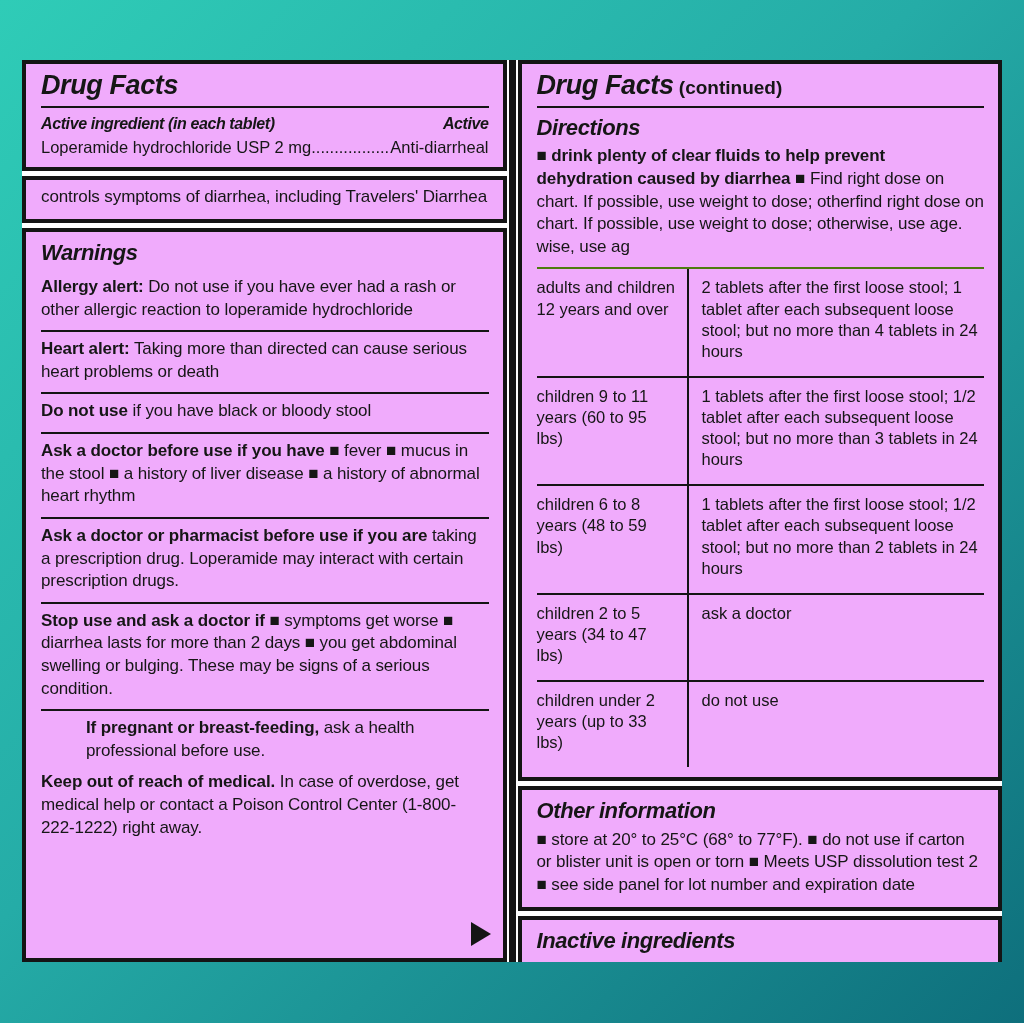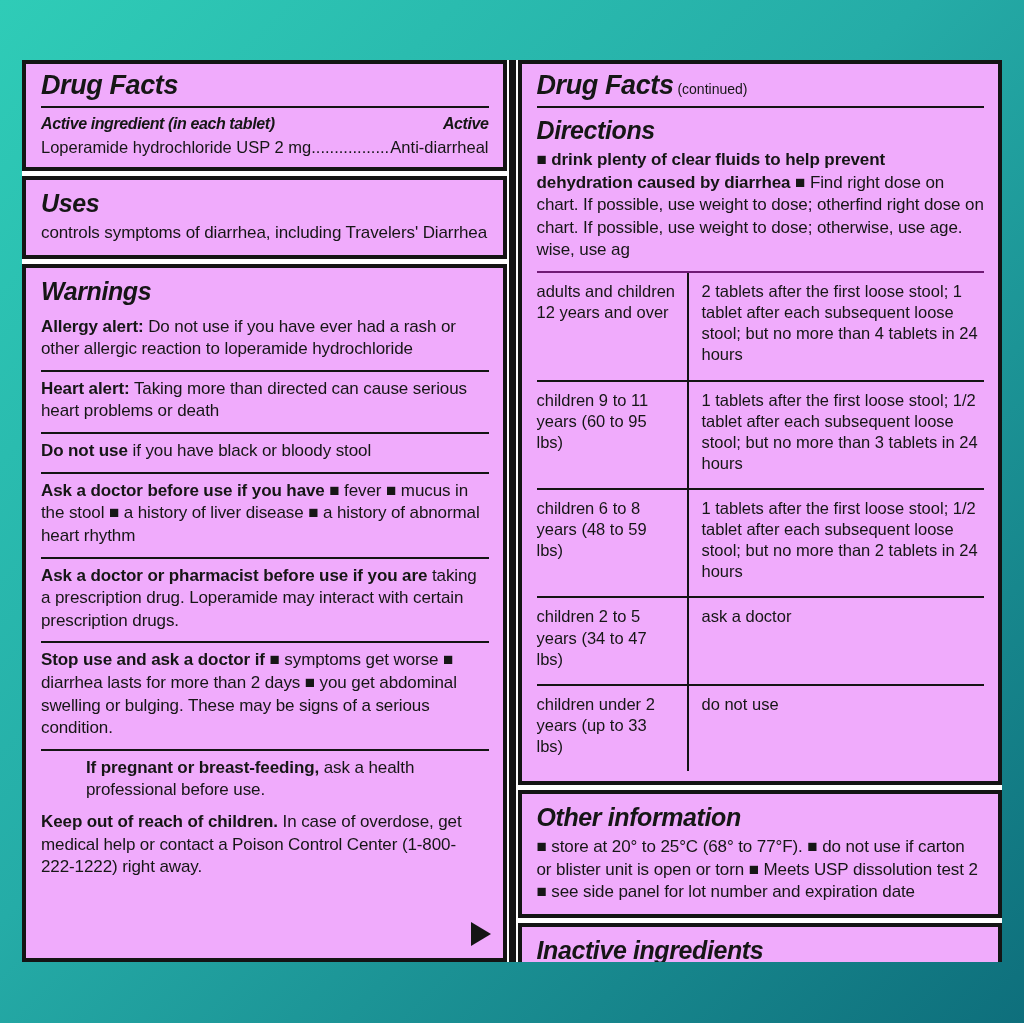--- a/index.html
+++ b/index.html
@@ -25,40 +25,40 @@
   .divider{flex:0 0 7px;background:#141414;margin:0 2px;}
   .box{
     border:4px solid #141414;background:#f0abfc;
     padding:6px 14px 10px 15px;
     box-sizing:border-box;
   }
   .grow{flex:1 1 auto;}
   .h-it{font-weight:bold;font-style:italic;letter-spacing:-0.4px;}
   .df-title{font-size:27px;line-height:1.15;}
   .title-rule{border-bottom:2px solid #141414;padding-bottom:5px;margin-bottom:7px;}
-  .cont{font-weight:normal;font-style:normal;font-size:14px;letter-spacing:0;}
-  .sec-h{font-size:25px;line-height:1.2;margin:2px 0 4px;}
+  .cont{font-weight:bold;font-style:normal;font-size:19px;letter-spacing:0;}
+  .sec-h{font-size:22px;line-height:1.2;margin:2px 0 4px;}
   .body-t{font-size:17px;line-height:1.33;letter-spacing:-0.1px;}
   .ai-row{display:flex;justify-content:space-between;font-size:16px;margin:2px 0 5px;}
   .lead-row{display:flex;align-items:baseline;font-size:16.5px;text-align:center;}
   .lead-row .nm{white-space:nowrap;}
   .lead-row .dots{flex:1 1 auto;overflow:hidden;white-space:nowrap;}
   .lead-row .pv{white-space:nowrap;}
   .warn-sec{padding:6px 0 9px;}
   .warn-sec.ruled{border-bottom:2px solid #141414;}
   .warn-sec.tight{padding-bottom:3px;margin-left:45px;}
   b,.b{font-weight:bold;}
   .warnings-box{position:relative;}
   .arrow{
     position:absolute;right:12px;bottom:12px;width:0;height:0;
     border-left:20px solid #141414;
     border-top:12px solid transparent;
     border-bottom:12px solid transparent;
   }
-  .dose-table{border-top:2px solid #701a75;margin-top:9px;font-size:16.5px;line-height:1.28;}
+  .dose-table{border-top:2px solid #4d7c0f;margin-top:9px;font-size:16.5px;line-height:1.28;}
   .dose-row{display:flex;border-bottom:2px solid #141414;}
   .dose-row:last-child{border-bottom:none;}
   .dose-who{flex:0 0 152px;padding:8px 10px 14px 0;border-right:2px solid #141414;box-sizing:border-box;}
   .dose-amt{flex:1 1 auto;padding:8px 0 14px 13px;min-width:0;}
 </style>
 </head>
 <body>
 
 <div class="stage">
   <div class="label">
@@ -72,35 +72,34 @@
           <span class="h-it">Active</span>
         </div>
         <div class="lead-row">
           <span class="nm">Loperamide hydrochloride USP 2 mg</span>
           <span class="dots">......................................................................</span>
           <span class="pv">Anti-diarrheal</span>
         </div>
       </div>
 
       <div class="box">
-        <div class="h-it sec-h">Uses</div>
         <div class="body-t">controls symptoms of diarrhea, including Travelers' Diarrhea</div>
       </div>
 
       <div class="box grow warnings-box">
         <div class="h-it sec-h">Warnings</div>
         <div class="body-t">
             <div class="warn-sec ruled"><span class="b">Allergy alert:</span><span> Do not use if you have ever had a rash or other allergic reaction to loperamide hydrochloride</span></div>
             <div class="warn-sec ruled"><span class="b">Heart alert:</span><span> Taking more than directed can cause serious heart problems or death</span></div>
             <div class="warn-sec ruled"><span class="b">Do not use</span><span> if you have black or bloody stool</span></div>
             <div class="warn-sec ruled"><span class="b">Ask a doctor before use if you have</span><span>  ■ fever  ■ mucus in the stool  ■ a history of liver disease ■ a history of abnormal heart rhythm</span></div>
             <div class="warn-sec ruled"><span class="b">Ask a doctor or pharmacist before use if you are</span><span> taking a prescription drug. Loperamide may interact with certain prescription drugs.</span></div>
             <div class="warn-sec ruled"><span class="b">Stop use and ask a doctor if</span><span>  ■ symptoms get worse ■ diarrhea lasts for more than 2 days  ■  you get abdominal swelling or bulging. These may be signs of a serious condition.</span></div>
             <div class="warn-sec tight"><span class="b">If pregnant or breast-feeding,</span><span> ask a health professional before use.</span></div>
-            <div class="warn-sec"><span class="b">Keep out of reach of children.</span><span> In case of overdose, get medical help or contact a Poison Control Center (1-800-222-1222) right away.</span></div>
+            <div class="warn-sec"><span class="b">Keep out of reach of medical.</span><span> In case of overdose, get medical help or contact a Poison Control Center (1-800-222-1222) right away.</span></div>
           </div>
         <div class="arrow"></div>
       </div>
     </div>
 
     <div class="divider"></div>
 
     <div class="col">
 
       <div class="box">

